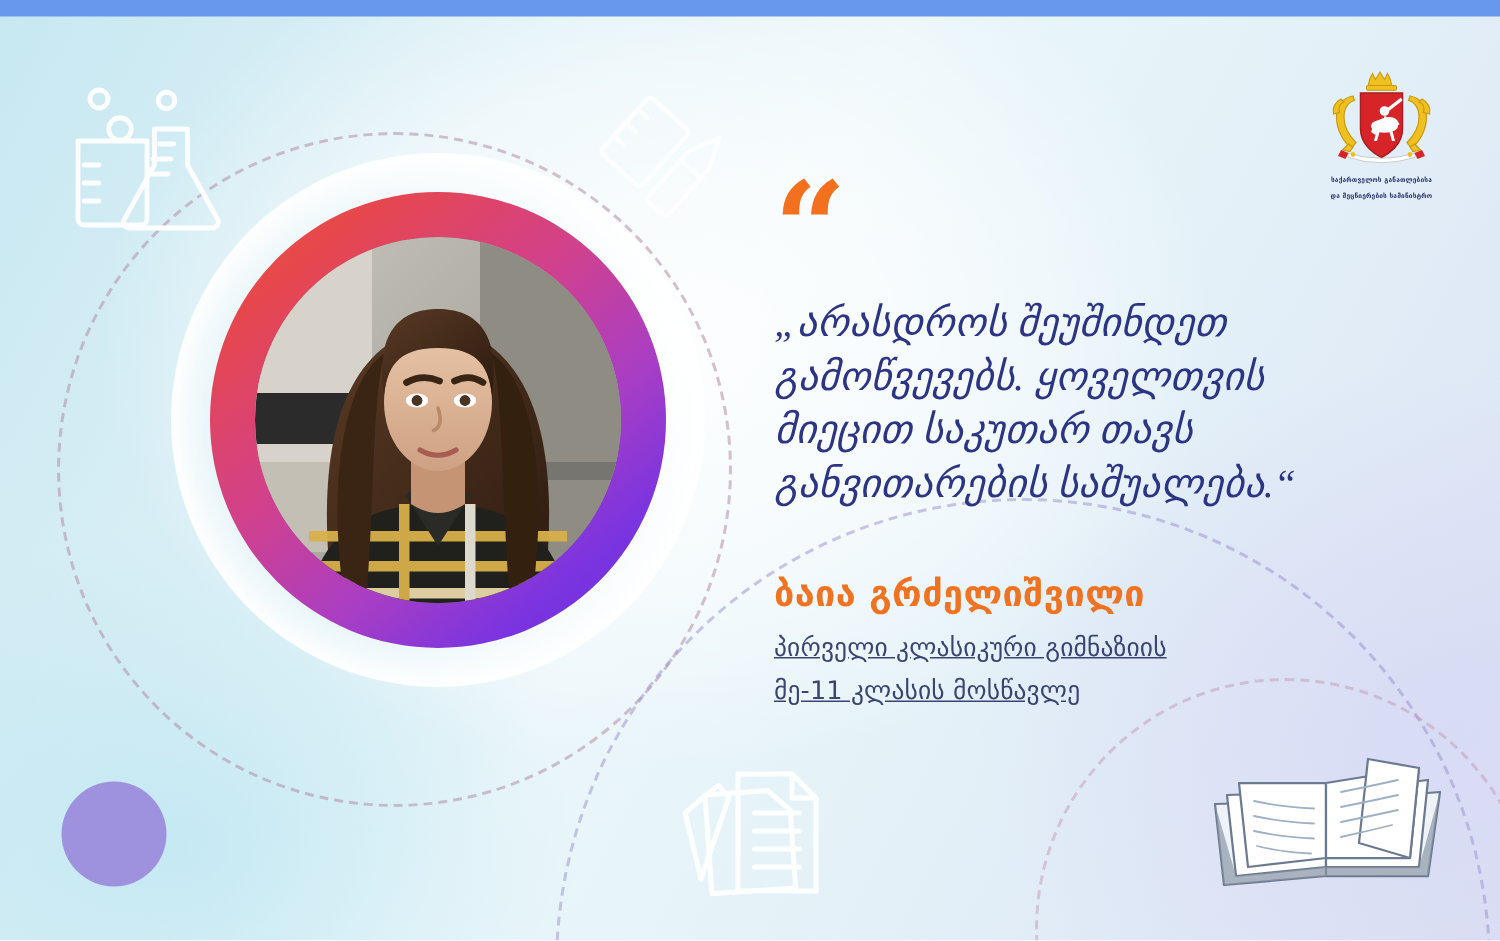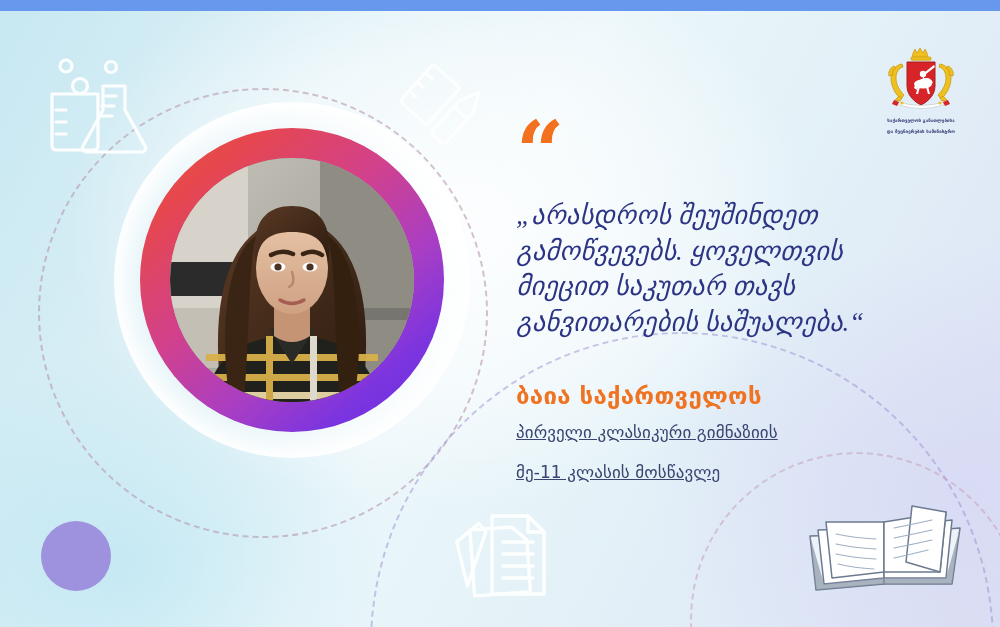--- a/index.html
+++ b/index.html
@@ -223,23 +223,23 @@
 
         <path d="M122 114 q4 12 -3 15" stroke="#b98a69" stroke-width="2.4" fill="none" stroke-linecap="round"></path>
         <path d="M110 142 q12 7 24 0" stroke="#a65d52" stroke-width="3.4" fill="none" stroke-linecap="round"></path>
       </svg>
     </div>
   </div>
 
   <div class="content">
     <div class="qmark">“</div>
     <div class="quote">„არასდროს შეუშინდეთ გამოწვევებს. ყოველთვის მიეცით საკუთარ თავს განვითარების საშუალება.“</div>
-    <div class="name">ბაია საქართველოს</div>
+    <div class="name">ბაია გრძელიშვილი</div>
     <div class="role">პირველი კლასიკური გიმნაზიის</div>
-    <div class="role" style="margin-top:15px">მე-11 კლასის მოსწავლე</div>
+    <div class="role" style="margin-top:4px">მე-11 კლასის მოსწავლე</div>
   </div>
 
   <div class="emblem">
     <svg width="86" height="70" viewBox="0 0 86 70">
 
       <g fill="#efc020" stroke="#c79a10" stroke-width=".7">
         <path d="M35 9 l2 -4 l2 4 l3 -5 l3 5 l2 -4 l2 4 l1 5 h-16 z"></path>
         <rect x="33" y="13" width="20" height="3.2" rx="1"></rect>
       </g>
 

